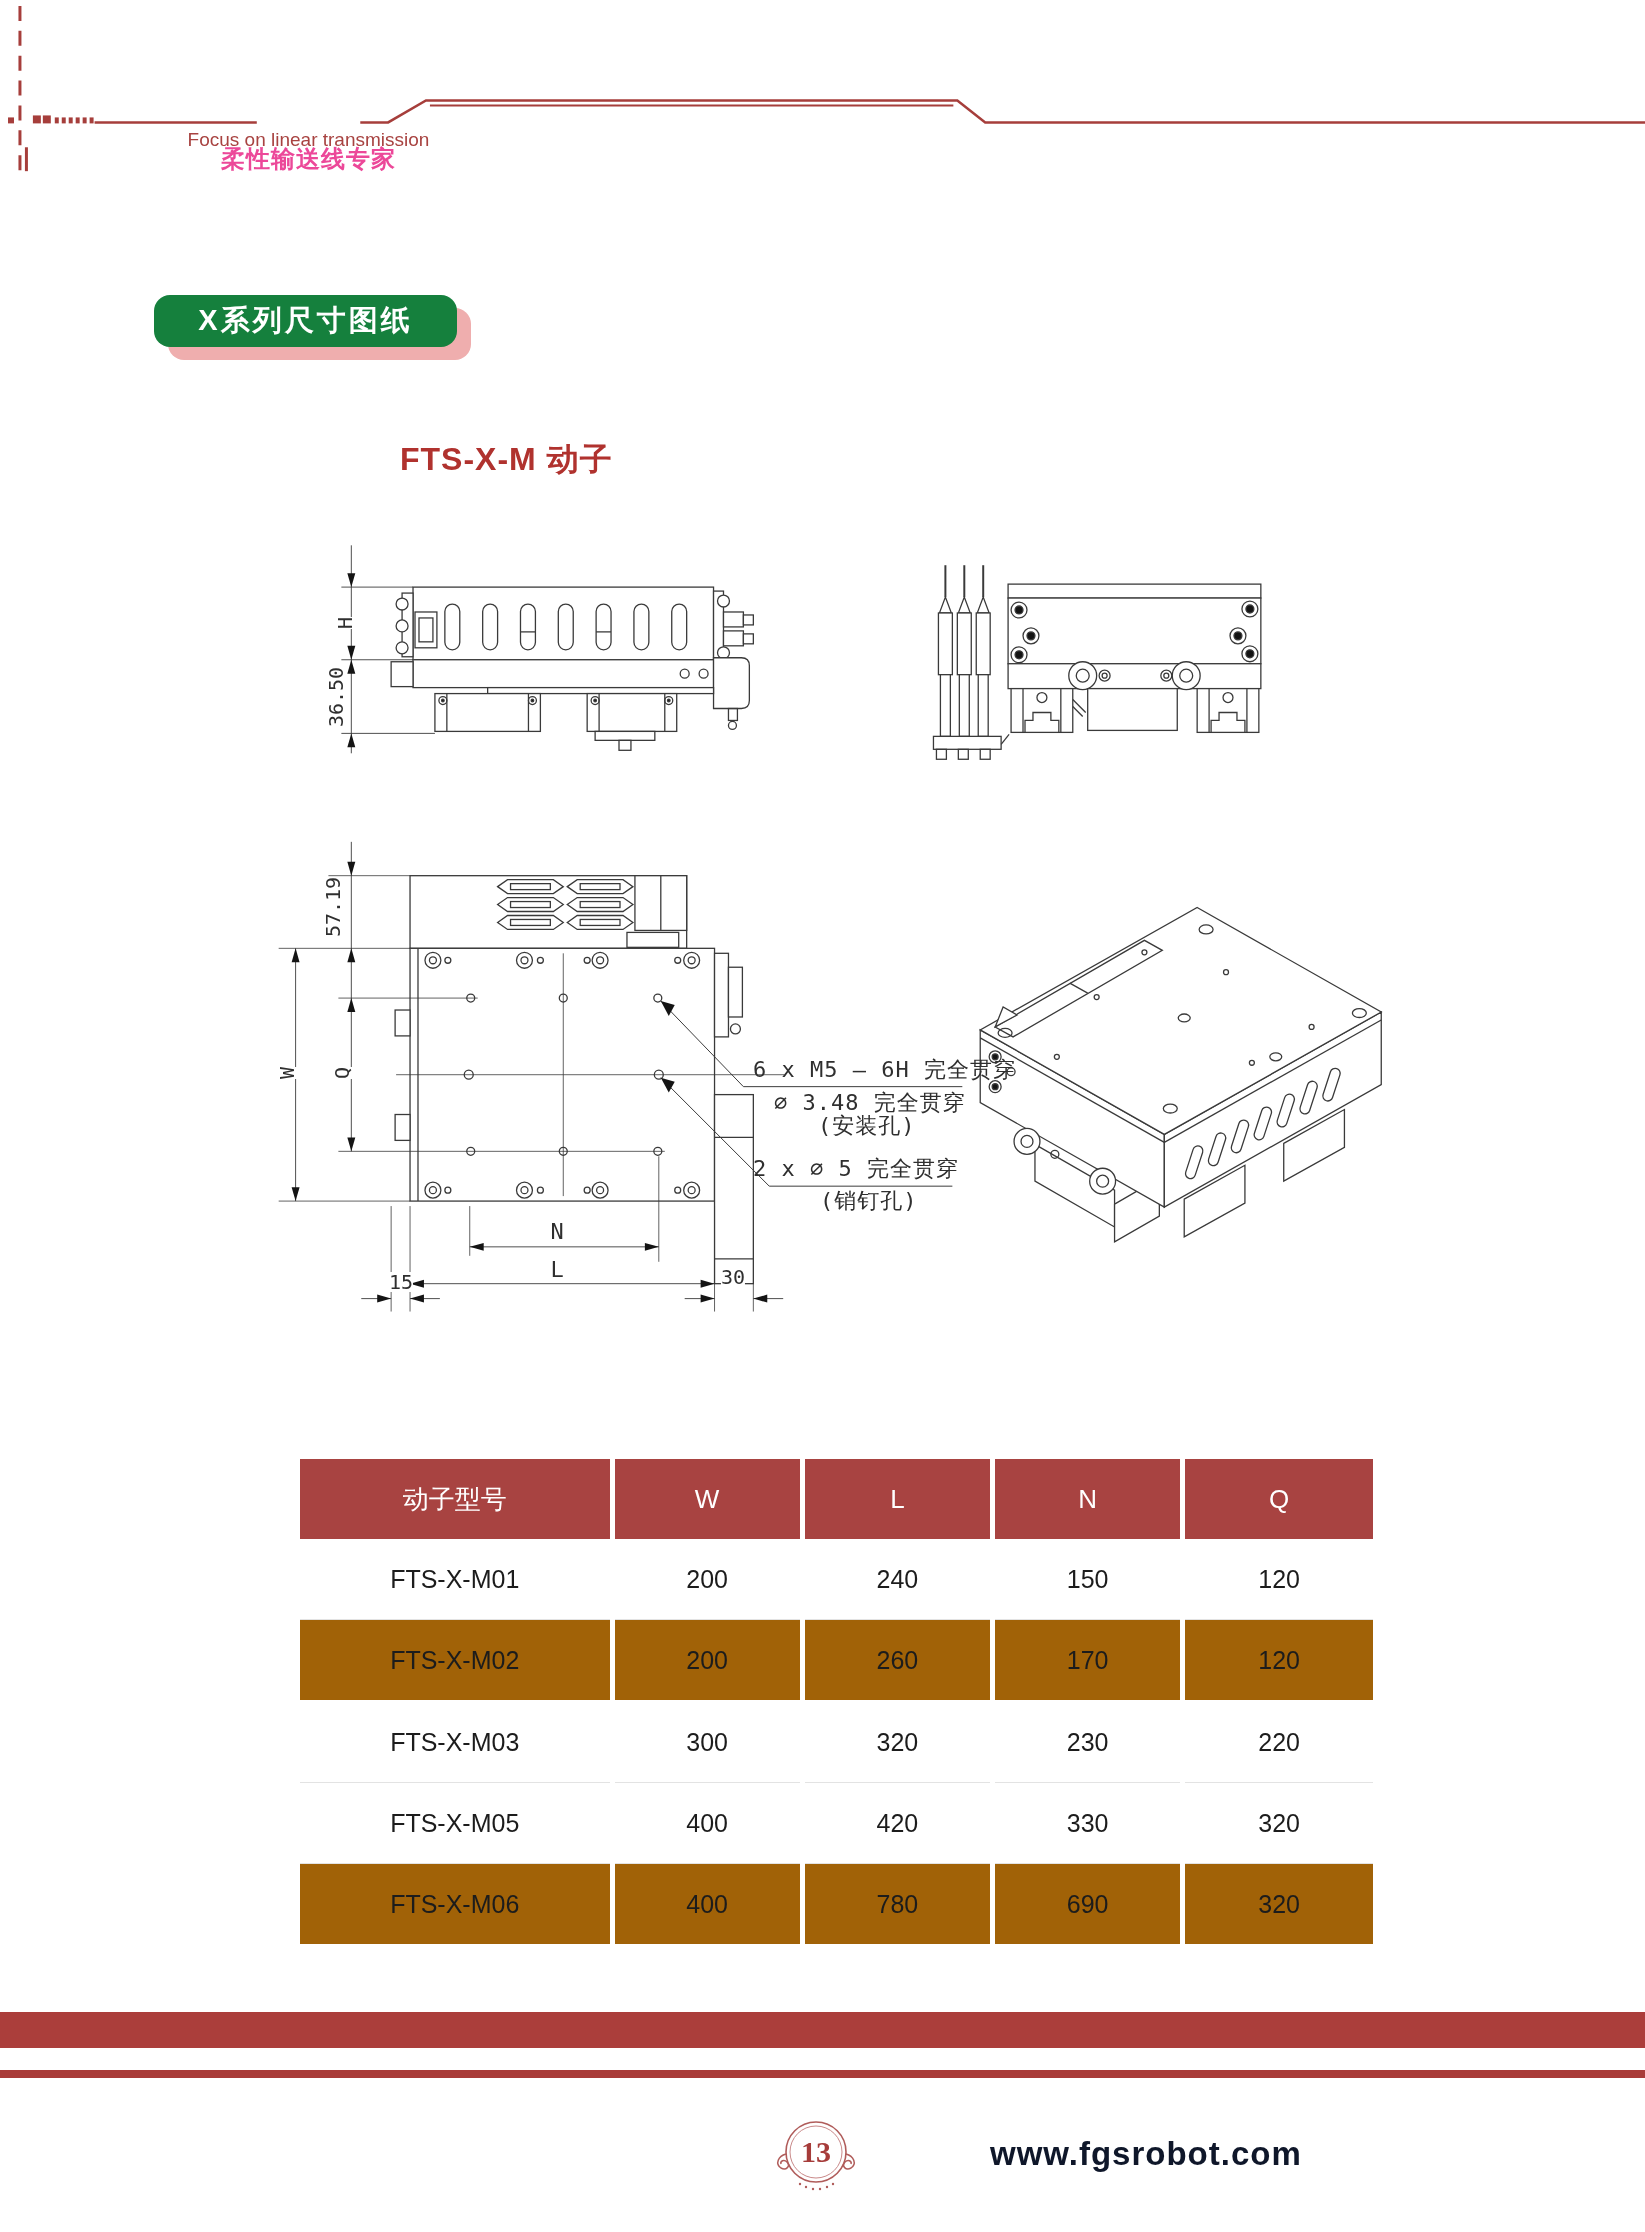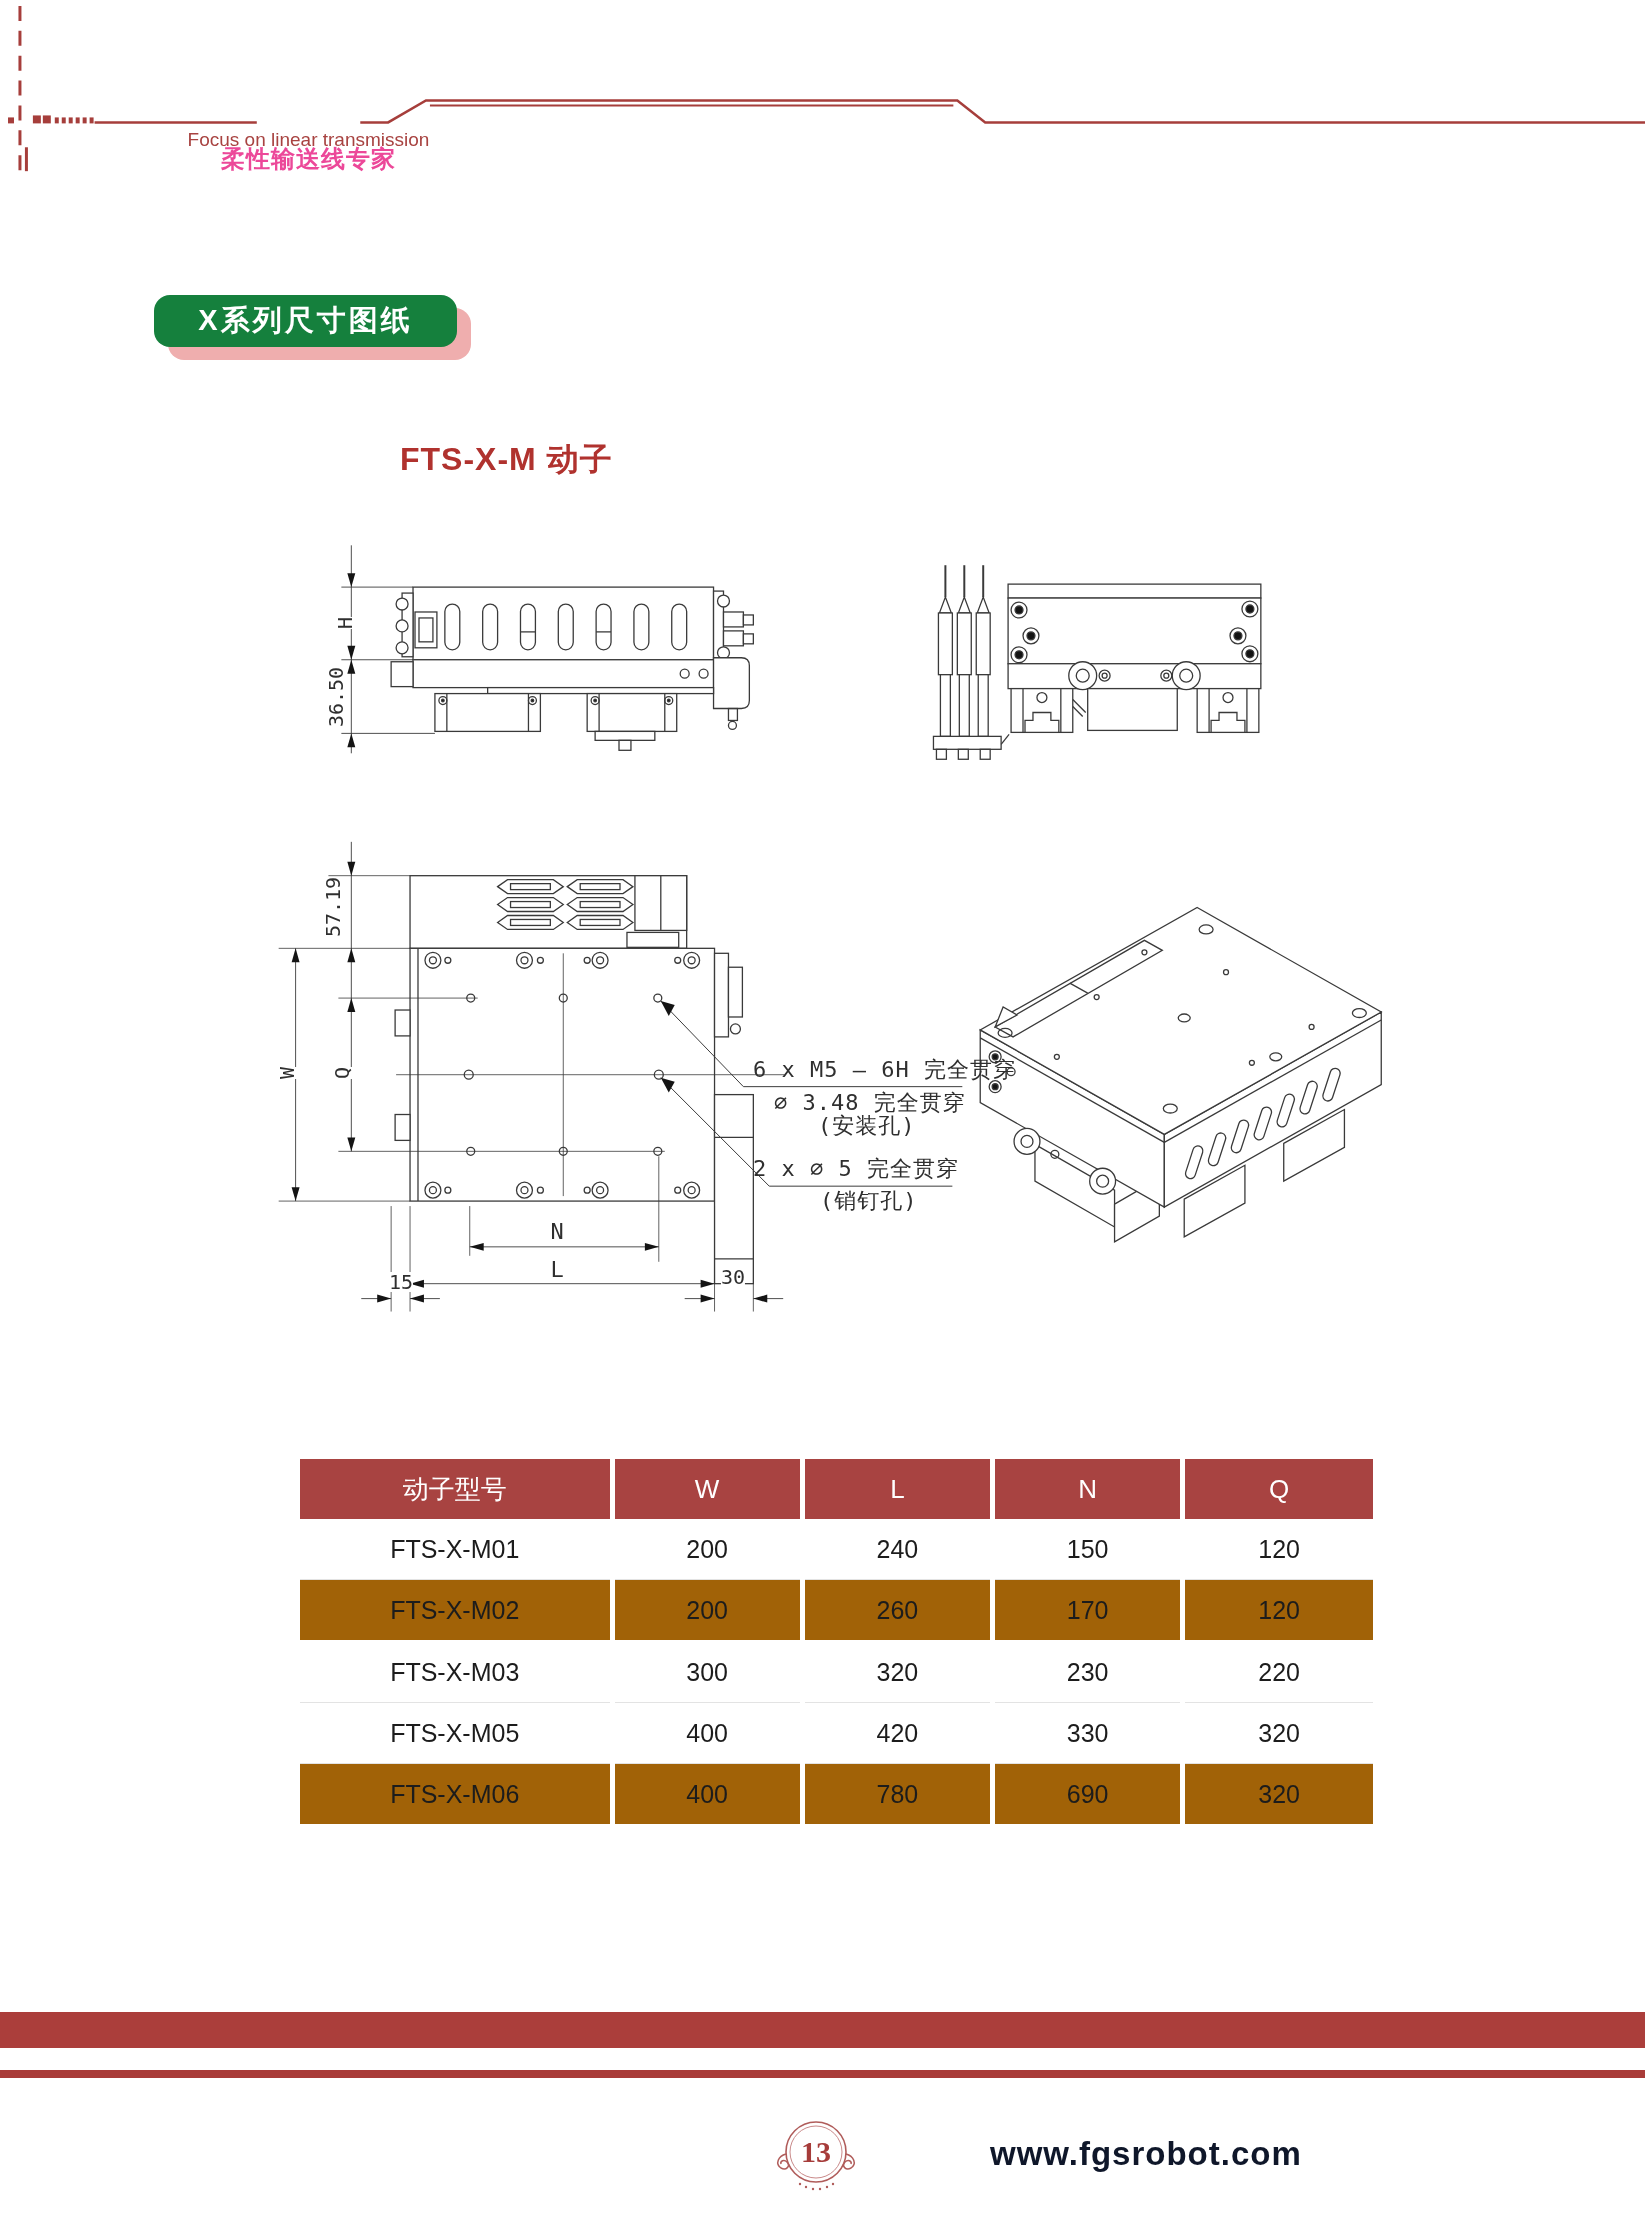--- a/index.html
+++ b/index.html
@@ -20,21 +20,21 @@
   .cad{position:absolute;font-family:"DejaVu Sans Mono",monospace;color:#2f2f2f;background:#fff;
        line-height:1;white-space:nowrap;}
   .dim{font-size:20px;transform:translate(-50%,-50%);}
   .dimr{font-size:20px;transform:translate(-50%,-50%) rotate(-90deg);}
   .callout{font-size:22px;letter-spacing:1px;background:transparent;}
   
   .spec-table{left:300px;top:1459px;width:1073px;border-collapse:collapse;table-layout:fixed;
               font-size:25px;color:#1c1c1c;}
   .spec-table th{background:#a84341;color:#fff;font-weight:500;height:50px;font-size:26px;}
   .spec-table td{height:50px;text-align:center;}
-  .spec-table th,.spec-table td{border-right:5px solid #fff;padding:5px;}
+  .spec-table th,.spec-table td{border-right:5px solid #fff;padding:15px;}
   .spec-table th:last-child,.spec-table td:last-child{border-right:none;}
   .spec-table tbody tr{border-bottom:1px solid #e3e3e3;}
   .spec-table tbody tr.alt{background:#a16207;border-bottom:2px solid #fff;}
   .col-model{width:312px;}
   
   .bar-thick{left:0;top:2012px;width:1646px;height:36px;background:#ab3e3b;}
   .bar-thin{left:0;top:2070px;width:1646px;height:8px;background:#a93c39;}
   .badge{left:766px;top:2102px;width:100px;height:100px;}
   .badge-num{position:absolute;left:0;top:0;width:100px;height:100px;display:flex;align-items:center;
              justify-content:center;font-family:"Liberation Serif",serif;font-weight:bold;font-size:30px;

